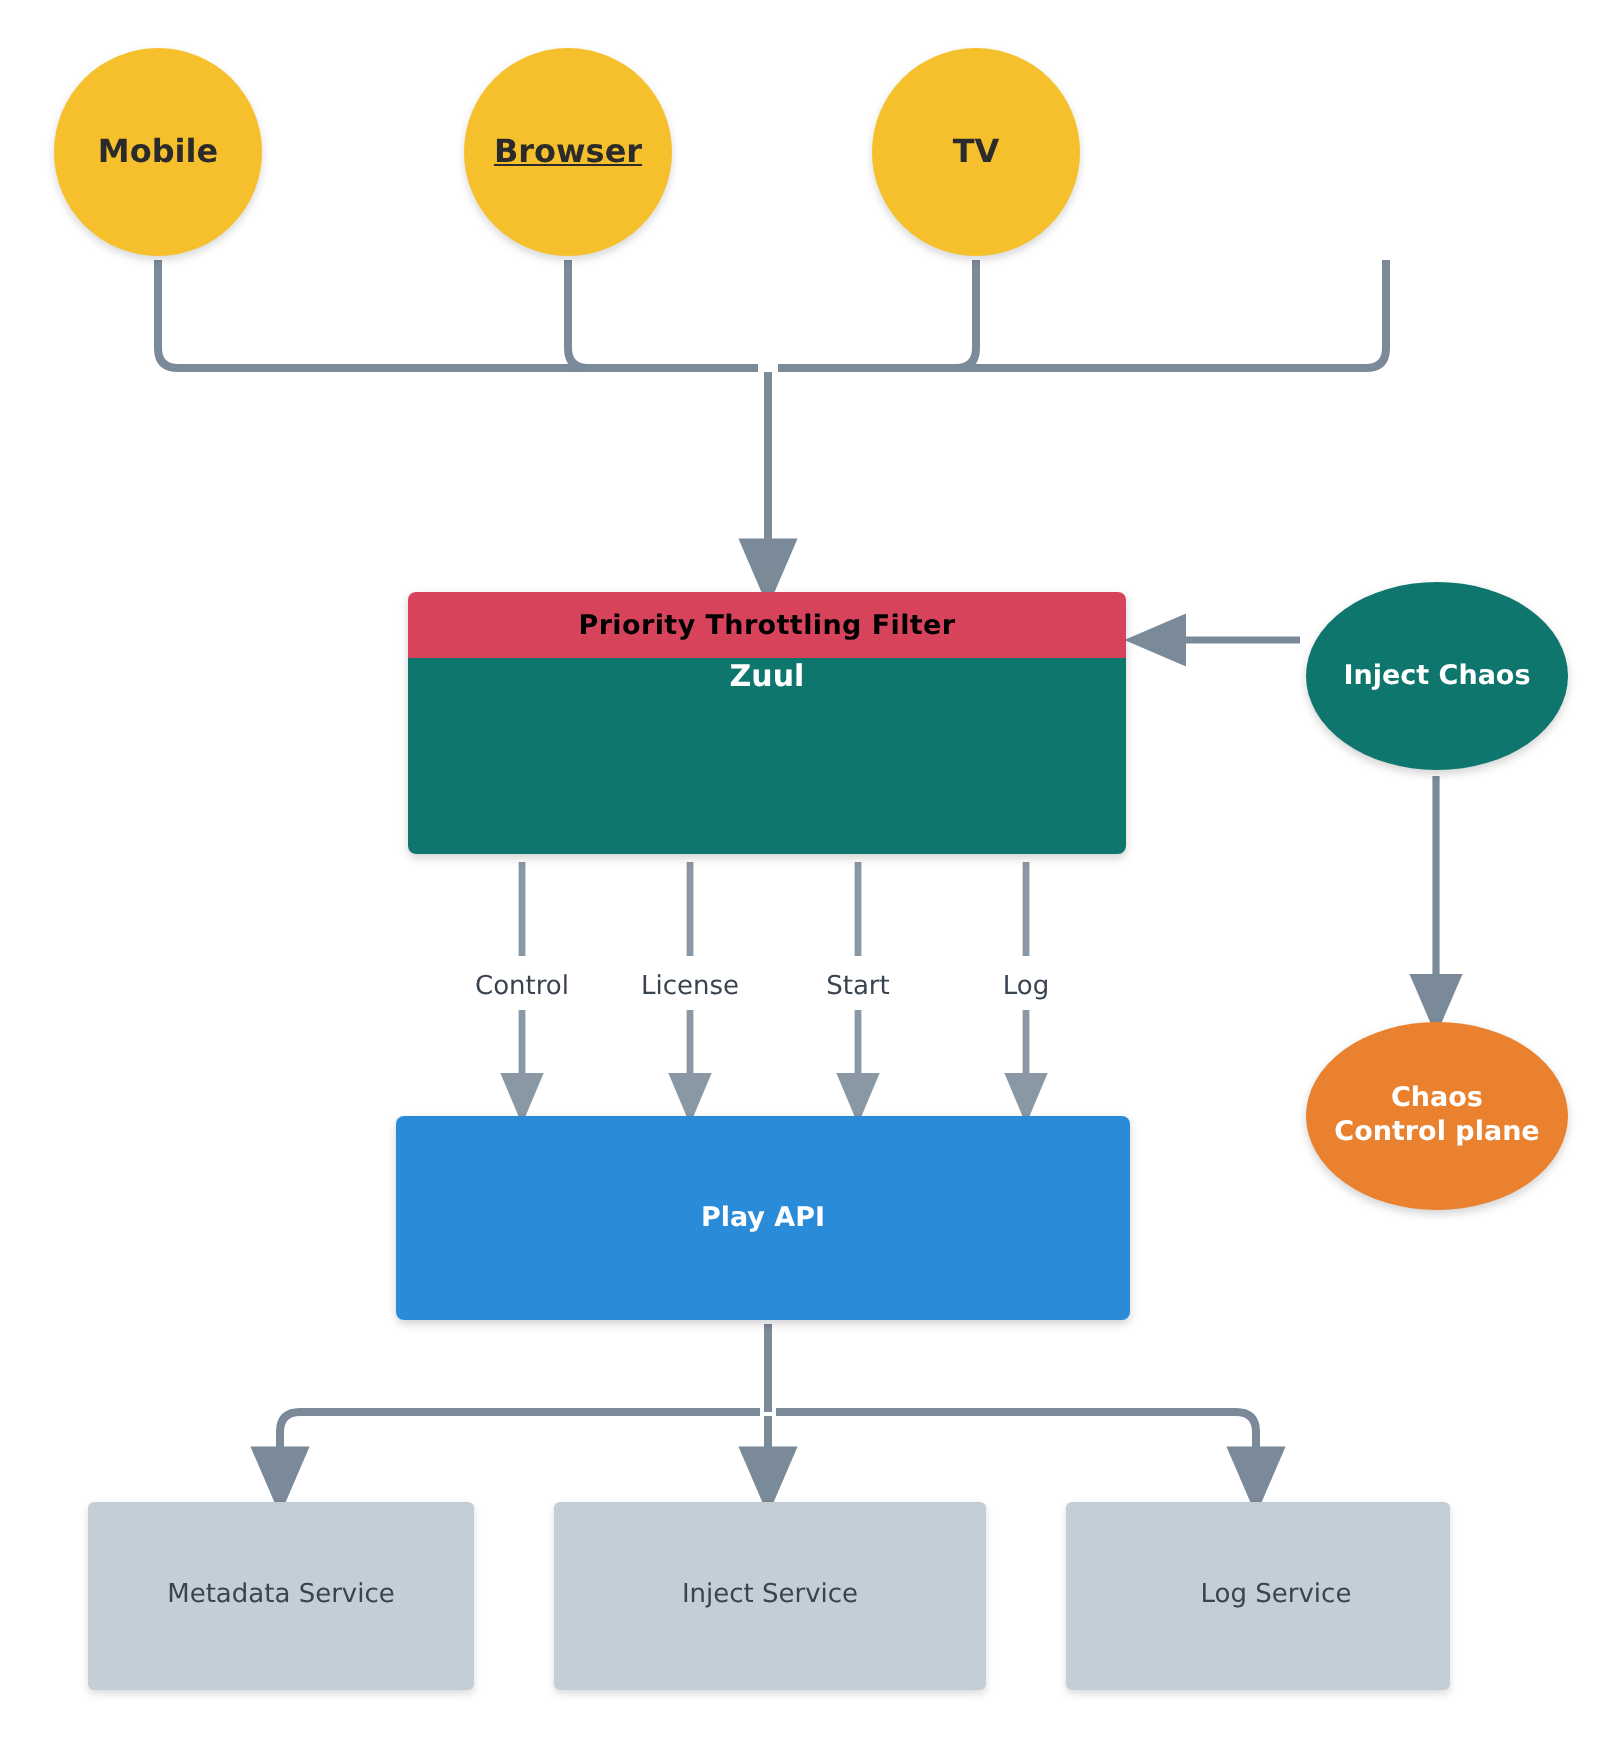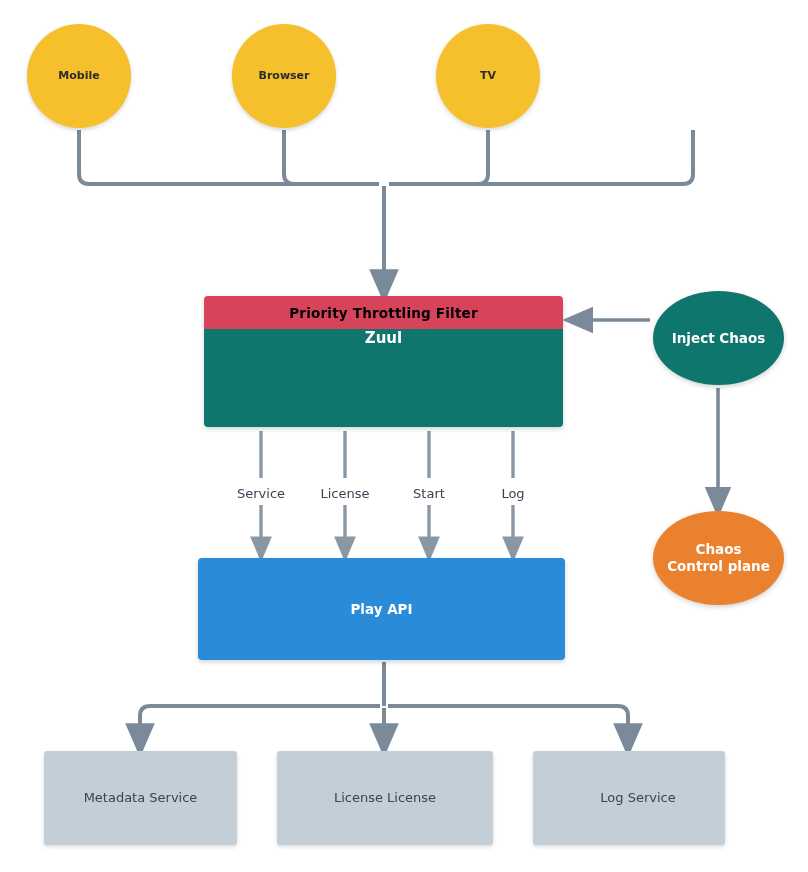--- a/index.html
+++ b/index.html
@@ -36,21 +36,21 @@
     line-height: 1.25;
   }
 
   
   .client-circle {
     width: 104px;
     height: 104px;
     border-radius: 50%;
     background: #F5C02B;
     color: #2b2b2b;
-    font-size: 11px;
+    font-size: 16px;
     font-weight: 700;
     box-shadow: 0 2px 4px rgba(0,0,0,0.16);
   }
 
   
   .zuul-stack {
     position: absolute;
     left: 204px;
     top: 296px;
     width: 359px;
@@ -187,50 +187,50 @@
 
     <g fill="none" stroke="#7B8A99" stroke-width="3.6" stroke-linecap="butt">
       <path d="M650,320 L578,320" marker-end="url(#arrowhead)"></path>
       <path d="M718,388 L718,502" marker-end="url(#arrowhead)"></path>
     </g>
   </svg>
 
   <div class="node client-circle" style="left:27px; top:24px;">
     <span>Mobile</span>
   </div>
-  <div class="node client-circle" style="left:232px; top:24px;">
+  <div class="node client-circle" style="left:232px; top:24px;text-decoration:underline;">
     <span>Browser</span>
   </div>
   <div class="node client-circle" style="left:436px; top:24px;">
     <span>TV</span>
   </div>
 
   <div class="zuul-stack">
     <div class="filter-band">
       <span>Priority Throttling Filter</span>
     </div>
     <div class="zuul-body">
       <span>Zuul</span>
     </div>
   </div>
 
-  <div class="edge-label" style="left:261px; top:486px;">Service</div>
+  <div class="edge-label" style="left:261px; top:486px;">Control</div>
   <div class="edge-label" style="left:345px; top:486px;">License</div>
   <div class="edge-label" style="left:429px; top:486px;">Start</div>
   <div class="edge-label" style="left:513px; top:486px;">Log</div>
 
   <div class="node service-box svc-metadata">
     <span>Metadata Service</span>
   </div>
 
   <div class="node play-api">
     <span>Play API</span>
   </div>
   <div class="node service-box svc-license">
-    <span>License License</span>
+    <span>Inject Service</span>
   </div>
   <div class="node service-box svc-log">
     <span>Log Service</span>
   </div>
 
   <div class="node ellipse-node inject-chaos">
     <span>Inject Chaos</span>
   </div>
   <div class="node ellipse-node chaos-control">
     <div>

